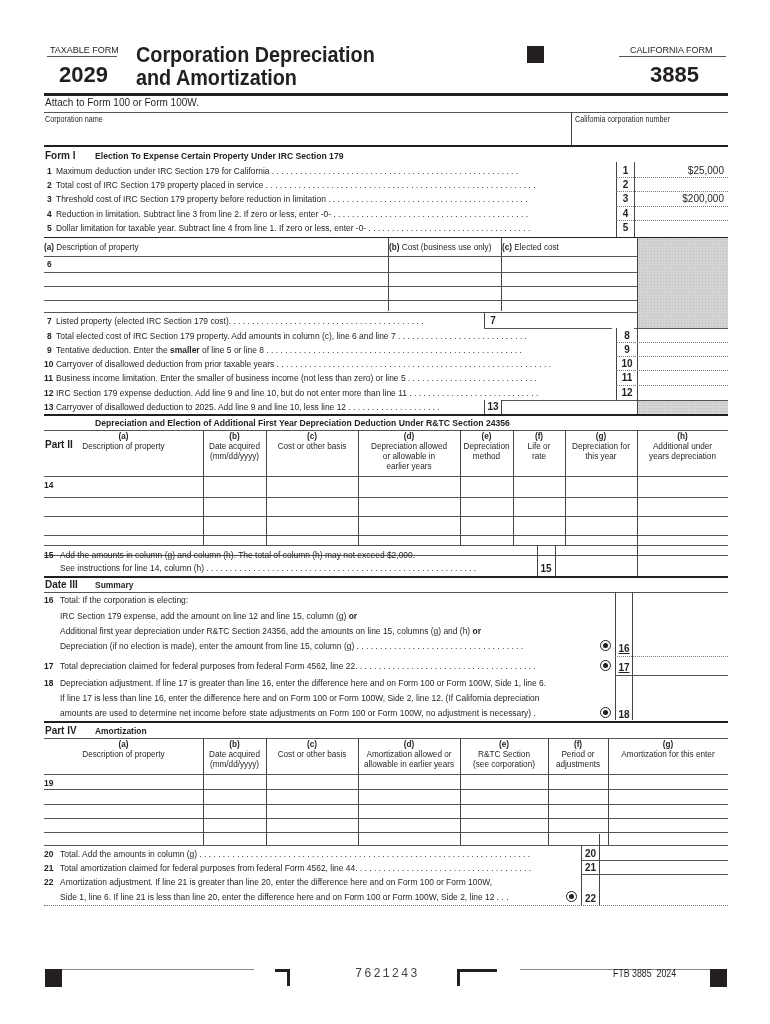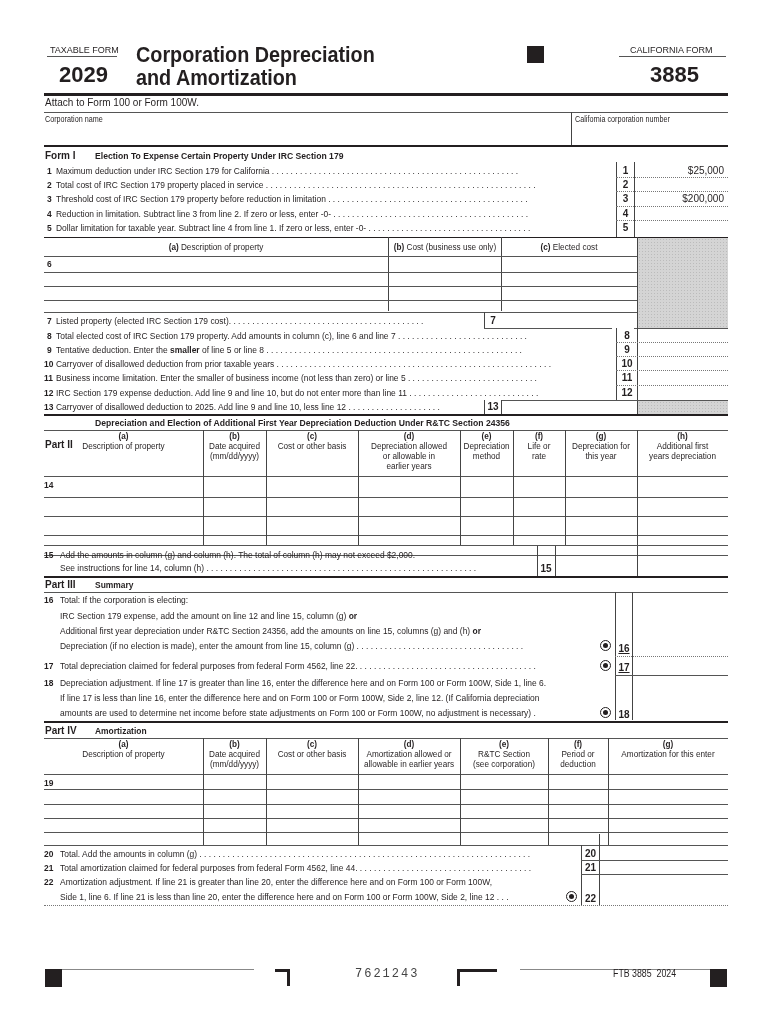--- a/index.html
+++ b/index.html
@@ -1,20 +1,20 @@
 <!DOCTYPE html>
 <html><head>
 <meta charset="utf-8">
 <style>
   html,body{margin:0;padding:0;background:#fff;}
   body{width:770px;height:1024px;position:relative;overflow:hidden;font-family:"Liberation Sans",sans-serif;color:#231f20;}
   .abs{position:absolute;}
   .t{position:absolute;font-size:9.6px;line-height:12px;white-space:nowrap;font-family:"Liberation Sans",sans-serif;transform-origin:left top;transform:scaleX(0.88);}
   .small{font-size:8.2px;line-height:10px;}
-  .c{text-align:center;transform:none;}
+  .c{text-align:left;transform:none;}
   .b{font-weight:bold;}
   .hl{position:absolute;height:0;border-top:1px solid #555;}
   .hlt{position:absolute;height:0;border-top:2px solid #231f20;}
   .hld{position:absolute;height:0;border-top:1px dotted #777;}
   .vl{position:absolute;width:0;border-left:1px solid #444;}
   .shade{position:absolute;background:#d4d4d4;background-image:radial-gradient(#bbb 0.5px,transparent 0.6px);background-size:3px 3px;}
   .num{position:absolute;font-weight:bold;font-size:10px;line-height:12px;text-align:center;}
   .amt{position:absolute;font-size:10px;line-height:12px;text-align:right;}
   .field{position:absolute;}
   .radio{position:absolute;width:11px;height:11px;border:1.2px solid #231f20;border-radius:50%;box-sizing:border-box;}
@@ -196,21 +196,21 @@
       <span>Life or</span>
       <span>rate</span>
     </div>
     <div class="colhdr" style="left: 565px; top: 432px; width: 72px;">
       <span style="font-weight: bold;">(g)</span>
       <span>Depreciation for</span>
       <span>this year</span>
     </div>
     <div class="colhdr" style="left: 637px; top: 432px; width: 91px;">
       <span style="font-weight: bold;">(h)</span>
-      <span>Additional first</span>
+      <span>Additional under</span>
       <span>years depreciation</span>
     </div>
   </div>
 
 <div class="hl" style="left:44px;top:476px;width:684px;"></div>
 <div class="t b" style="left:44px;top:479px;">14</div>
 <div class="hl" style="left:44px;top:497px;width:684px;"></div>
 <div class="hl" style="left:44px;top:516px;width:684px;"></div>
 <div class="hl" style="left:44px;top:535px;width:684px;"></div>
 <div class="hl" style="left:44px;top:555px;width:684px;"></div>
@@ -263,21 +263,21 @@
 
 <div class="t b" style="left:44px;top:549px;">15</div>
 <div class="t" style="left:60px;top:549px;">Add the amounts in column (g) and column (h). The total of column (h) may not exceed $2,000.</div>
 <div class="t" style="left:60px;top:562px;width:540px;overflow:hidden;">See instructions for line 14, column (h) . . . . . . . . . . . . . . . . . . . . . . . . . . . . . . . . . . . . . . . . . . . . . . . . . . . . . . . . . .</div>
 <div class="vl" style="left:537px;top:545px;height:31px;"></div>
 <div class="num" style="left:538px;top:563px;width:16px;">15</div>
 <div class="field" style="left:557px;top:556px;width:78px;height:18px;"></div>
 <div class="field" style="left:640px;top:556px;width:86px;height:18px;"></div>
 
 <div class="hlt" style="left:44px;top:576px;width:684px;"></div>
-<div class="t b" style="left:45px;top:579px;font-size:10px;transform:none;">Part III</div>
+<div class="t b" style="left:45px;top:579px;font-size:10px;transform:none;">Date III</div>
 <div class="t b" style="left:95px;top:579px;">Summary</div>
 <div class="hl" style="left:44px;top:592px;width:684px;"></div>
 
 <div class="t b" style="left:44px;top:594px;">16</div>
 <div class="t" style="left:60px;top:594px;">Total: If the corporation is electing:</div>
 <div class="t" style="left:60px;top:610px;"><span>IRC Section 179 expense, add the amount on line 12 and line 15, column (g) </span><b>or</b></div>
 <div class="t" style="left:60px;top:625px;"><span>Additional first year depreciation under R&amp;TC Section 24356, add the amounts on line 15, columns (g) and (h) </span><b>or</b></div>
 <div class="t" style="left:60px;top:640px;width:602px;overflow:hidden;">Depreciation (if no election is made), enter the amount from line 15, column (g) . . . . . . . . . . . . . . . . . . . . . . . . . . . . . . . . . . . .</div>
 <div class="radio" style="left:600px;top:640px;"></div>
 <div class="vl" style="left:615px;top:592px;height:128px;"></div>
@@ -326,21 +326,21 @@
       <span>allowable in earlier years</span>
     </div>
     <div class="colhdr" style="left: 460px; top: 740px; width: 88px;">
       <span style="font-weight: bold;">(e)</span>
       <span>R&amp;TC Section</span>
       <span>(see corporation)</span>
     </div>
     <div class="colhdr" style="left: 548px; top: 740px; width: 60px;">
       <span style="font-weight: bold;">(f)</span>
       <span>Period or</span>
-      <span>deduction</span>
+      <span>adjustments</span>
     </div>
     <div class="colhdr" style="left: 608px; top: 740px; width: 120px;">
       <span style="font-weight: bold;">(g)</span>
       <span>Amortization for this enter</span>
     </div>
   </div>
 
 <div class="hl" style="left:44px;top:774px;width:684px;"></div>
 <div class="t b" style="left:44px;top:777px;">19</div>
 <div class="hl" style="left:44px;top:789px;width:684px;"></div>

